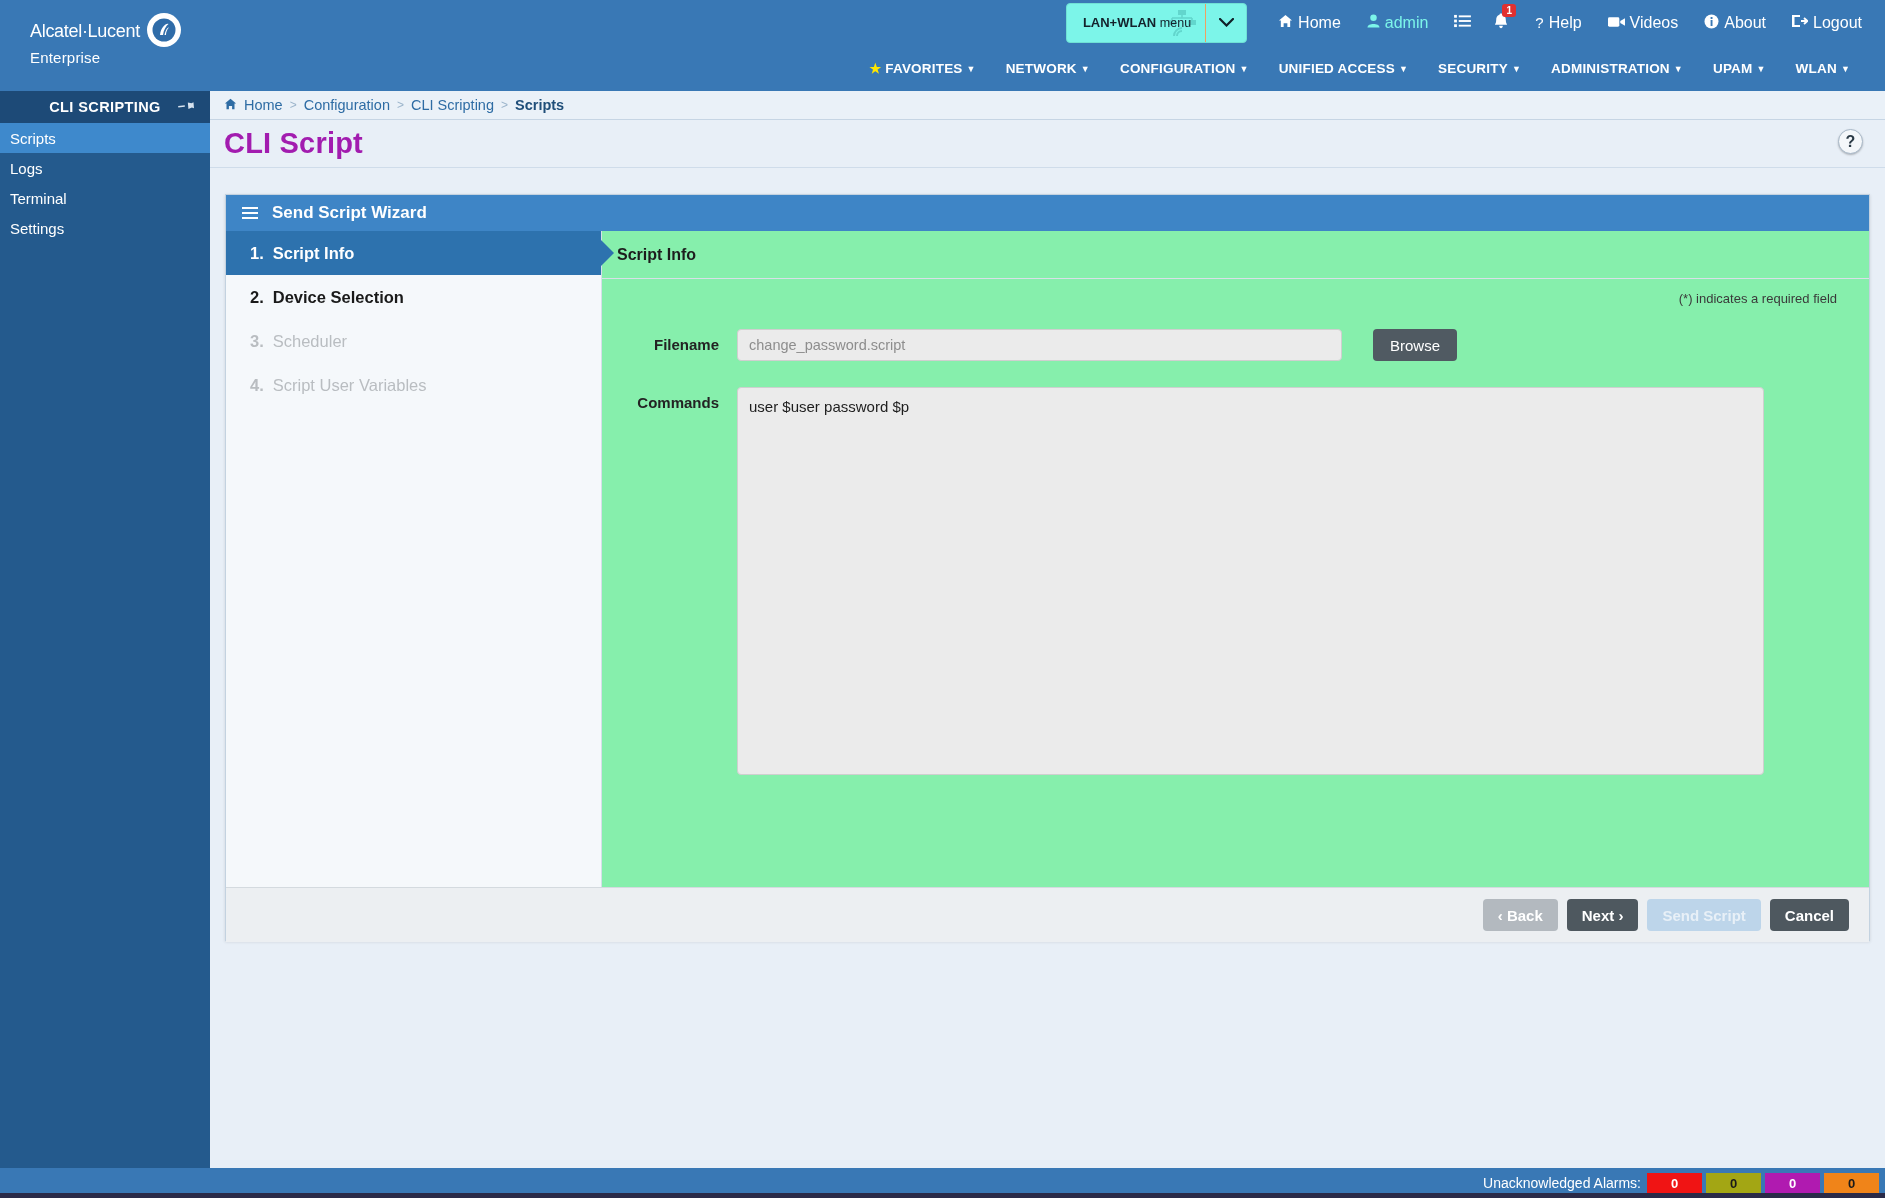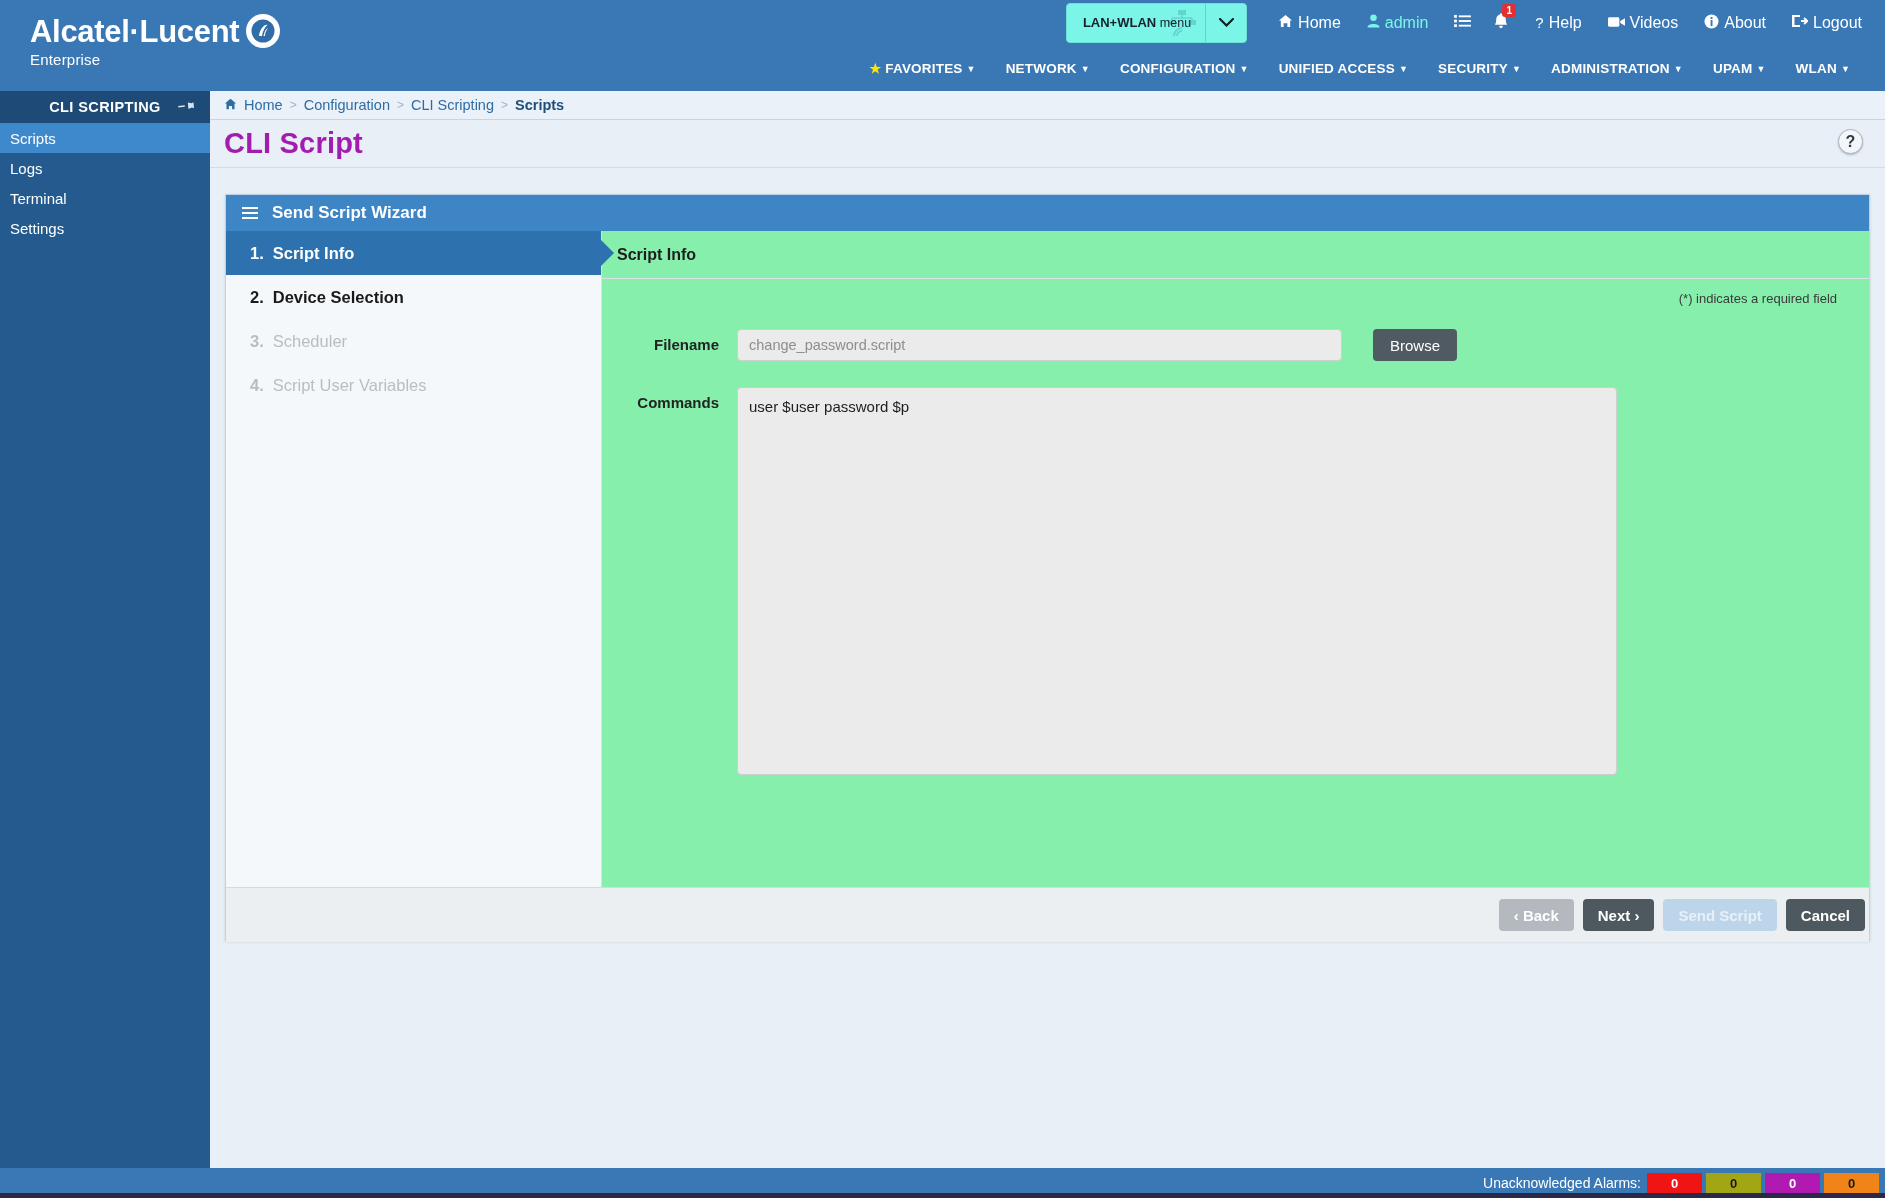--- a/index.html
+++ b/index.html
@@ -13,21 +13,21 @@
   
   .top-header {
     position: absolute; top: 0; left: 0; width: 1885px; height: 91px;
     background: #3978b5;
   }
   .logo-block {
     position: absolute; left: 30px; top: 14px;
     color: #ffffff;
   }
   .logo-main {
-    font-size: 31px; font-weight: bold; letter-spacing: -0.3px;
+    font-size: 18px; font-weight: normal; letter-spacing: -0.3px;
     display: flex; align-items: center; gap: 7px;
   }
   .logo-sub { font-size: 15px; margin-top: 1px; letter-spacing: 0.2px;}
   .logo-mark {
     width: 34px; height: 34px; border-radius: 50%;
     background: #ffffff; color: #2f6ca8;
     display: inline-flex; align-items: center; justify-content: center;
     font-size: 22px; font-style: italic; font-weight: bold;
     font-family: "Liberation Serif", serif;
     position: relative; top: -1px;
@@ -219,31 +219,31 @@
     font-family: "Liberation Sans", sans-serif;
   }
   .text-input::placeholder { color: #8d8d8d; }
   .browse-btn {
     margin-left: 31px; height: 32px; padding: 0 17px;
     background: #505a62; color: #ffffff; border: none; border-radius: 4px;
     font-size: 15px; font-weight: normal; cursor: pointer;
     font-family: "Liberation Sans", sans-serif;
   }
   .cmd-area {
-    width: 880px; height: 388px;
+    width: 1027px; height: 388px;
     background: #ebebeb; border: 1px solid #cfcfcf; border-radius: 4px;
     padding: 9px 11px; font-size: 15px; color: #1e1e1e;
     resize: none; font-family: "Liberation Sans", sans-serif;
     line-height: 1.35;
   }
 
   .wizard-footer {
     height: 55px; background: #eceff2; border-top: 1px solid #d4dadf;
     display: flex; align-items: center; justify-content: flex-end;
-    gap: 9px; padding-right: 4px;
+    gap: 9px; padding-right: 20px;
   }
   .wz-btn {
     height: 32px; padding: 0 15px; border: none; border-radius: 4px;
     font-size: 15px; font-weight: bold; cursor: pointer; color: #ffffff;
     font-family: "Liberation Sans", sans-serif;
   }
   .wz-btn.back { background: #b3b9bf; color: #ffffff; }
   .wz-btn.next { background: #4e585f; }
   .wz-btn.send { background: #bdd5ea; color: #e8f0f7; cursor: default; }
   .wz-btn.cancel { background: #4e585f; }

